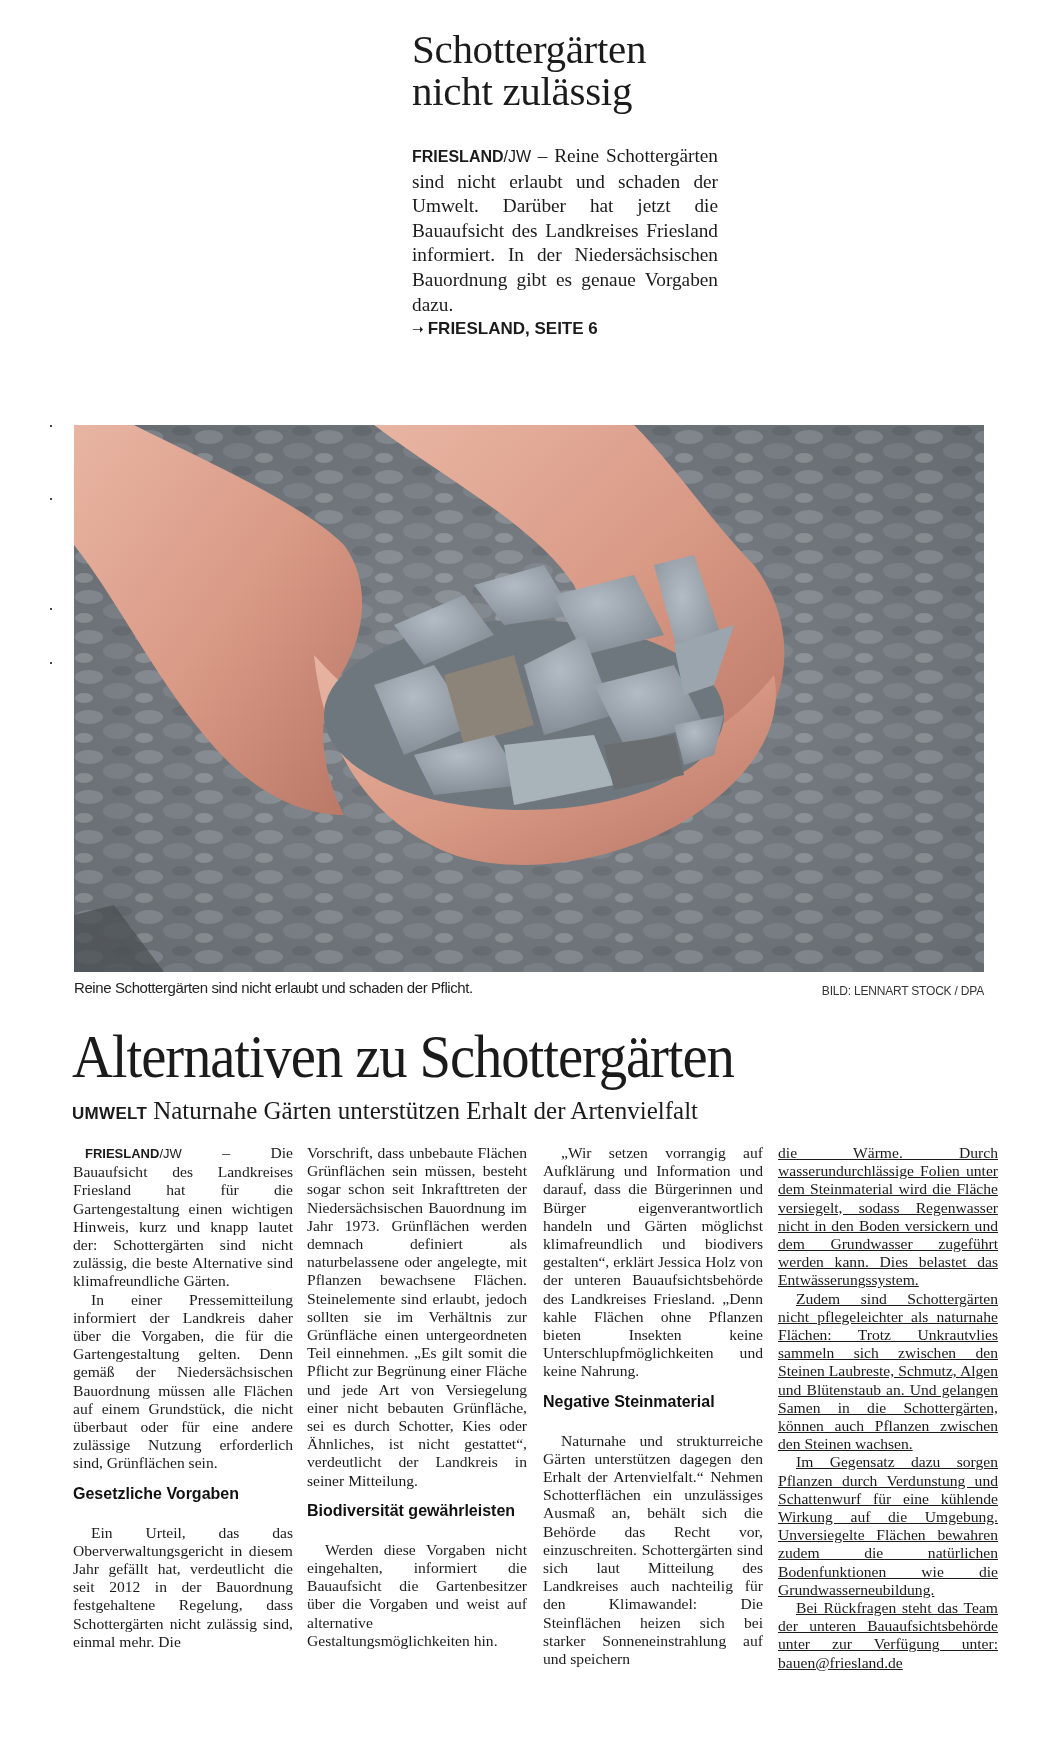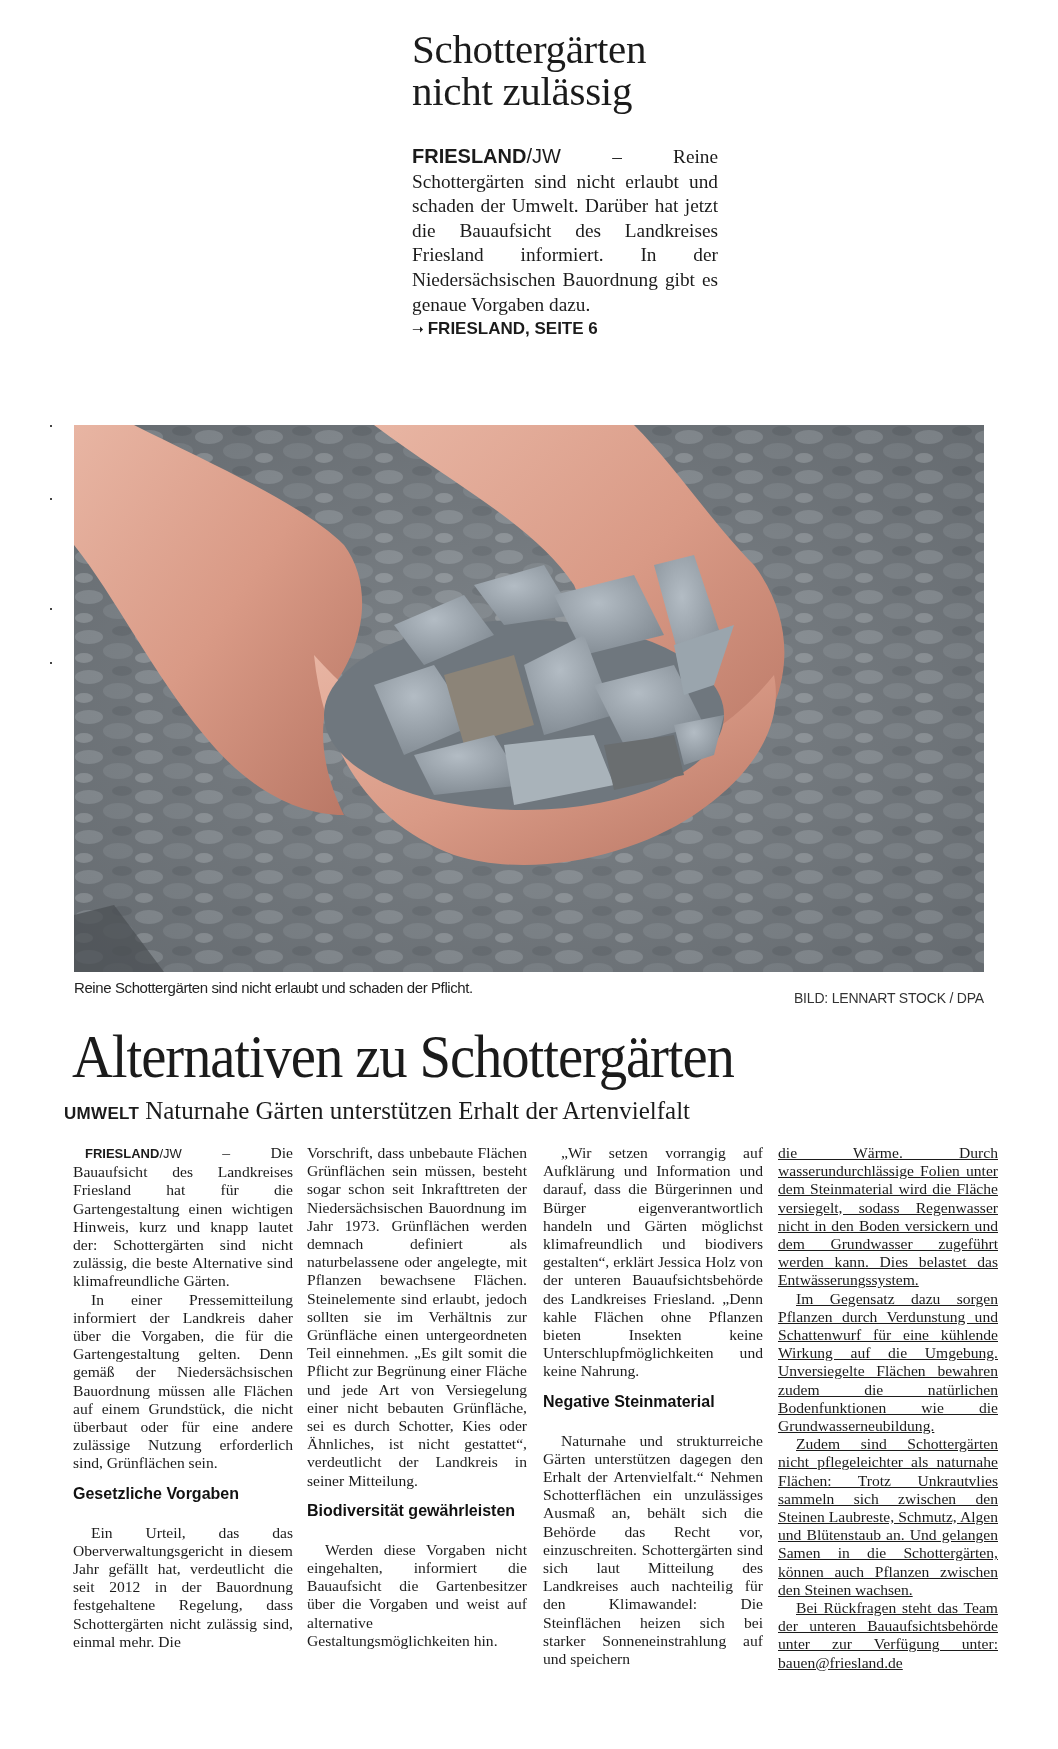--- a/index.html
+++ b/index.html
@@ -3,37 +3,37 @@
 <meta charset="utf-8">
 <style>
   html, body { margin: 0; padding: 0; background: #ffffff; }
   body { width: 1058px; height: 1749px; position: relative; overflow: hidden; color: #1b1b1b; }
   .serif { font-family: "Liberation Serif", "DejaVu Serif", serif; }
 
   
   .teaser { position: absolute; left: 412px; top: 28px; width: 306px; }
   .teaser-title { font-size: 41px; line-height: 42px; font-weight: normal; margin: 0; letter-spacing: -0.3px; }
   .teaser-body { margin-top: 32px; font-size: 19.3px; line-height: 24.6px; text-align: justify; hyphens: manual; }
-  .dateline { font-family: "Liberation Sans", sans-serif; font-weight: bold; font-size: 20px; }
+  .dateline { font-family: "Liberation Sans", sans-serif; font-weight: bold; font-size: 16px; }
   .dateline .src { font-weight: normal; }
   .teaser-ref { font-family: "Liberation Sans", sans-serif; font-weight: bold; font-size: 17px; line-height: 24px; }
   .arrow { font-weight: normal; font-size: 14px; margin-right: 4px; }
 
   
   .dot { position: absolute; left: 50px; width: 2px; height: 2px; background: #444; }
 
   
   .photo { position: absolute; left: 74px; top: 425px; width: 910px; height: 547px; overflow: hidden; background: #7d8286; }
   .caption-row { position: absolute; left: 74px; top: 979px; width: 910px; height: 20px; }
   .caption { position: absolute; left: 0; top: 0; font-family: "Liberation Sans", sans-serif; font-size: 15px; letter-spacing: -0.4px; color: #222; }
-  .credit { position: absolute; right: 0; top: 11px; font-family: "Liberation Sans", sans-serif; font-size: 14px; letter-spacing: -0.2px; color: #333; }
+  .credit { position: absolute; right: 0; top: 5px; font-family: "Liberation Sans", sans-serif; font-size: 12px; letter-spacing: -0.2px; color: #333; }
 
   
   .headline { position: absolute; left: 72px; top: 1022px; font-size: 61px; line-height: 70px; font-weight: normal; margin: 0; letter-spacing: -1.2px; transform: scaleX(0.93); transform-origin: left center; white-space: nowrap; }
-  .subhead { position: absolute; left: 64px; top: 1096px; white-space: nowrap; font-size: 25px; line-height: 30px; }
+  .subhead { position: absolute; left: 72px; top: 1096px; white-space: nowrap; font-size: 25px; line-height: 30px; }
   .subhead .kicker { font-family: "Liberation Sans", sans-serif; font-weight: bold; font-size: 17px; letter-spacing: 0.3px; margin-right: 6px; }
 
   
   .col { position: absolute; top: 1144px; width: 220px; font-size: 15.6px; line-height: 18.2px; text-align: justify; }
   .col p { margin: 0; }
   .col p.indent { text-indent: 18px; }
   .col h3 { font-family: "Liberation Sans", sans-serif; font-weight: bold; font-size: 16px; line-height: 18px; margin: 12px 0 21px 0; color: #111; }
   .col .dateline { font-size: 13px; padding-left: 12px; }
   #col1 { left: 73px; }
   #col2 { left: 307px; }
@@ -140,16 +140,16 @@
 </div>
 
 <div class="col serif" id="col3">
   <p class="indent">„Wir setzen vorrangig auf Aufklärung und Information und darauf, dass die Bürgerinnen und Bürger eigenverantwortlich handeln und Gärten möglichst klimafreundlich und biodivers gestalten“, erklärt Jessica Holz von der unteren Bauaufsichtsbehörde des Landkreises Friesland. „Denn kahle Flächen ohne Pflanzen bieten Insekten keine Unterschlupfmöglichkeiten und keine Nahrung.</p>
   <h3>Negative Steinmaterial</h3>
   <p class="indent">Naturnahe und strukturreiche Gärten unterstützen dagegen den Erhalt der Artenvielfalt.“ Nehmen Schotterflächen ein unzulässiges Ausmaß an, behält sich die Behörde das Recht vor, einzuschreiten. Schottergärten sind sich laut Mitteilung des Landkreises auch nachteilig für den Klimawandel: Die Steinflächen heizen sich bei starker Sonneneinstrahlung auf und speichern</p>
 </div>
 
 <div class="col serif" id="col4">
   <p>die Wärme. Durch wasserundurchlässige Folien unter dem Steinmaterial wird die Fläche versiegelt, sodass Regenwasser nicht in den Boden versickern und dem Grundwasser zugeführt werden kann. Dies belastet das Entwässerungssystem.</p>
+  <p class="indent">Zudem sind Schottergärten nicht pflegeleichter als naturnahe Flächen: Trotz Unkrautvlies sammeln sich zwischen den Steinen Laubreste, Schmutz, Algen und Blütenstaub an. Und gelangen Samen in die Schottergärten, können auch Pflanzen zwischen den Steinen wachsen.</p>
   <p class="indent">Im Gegensatz dazu sorgen Pflanzen durch Verdunstung und Schattenwurf für eine kühlende Wirkung auf die Umgebung. Unversiegelte Flächen bewahren zudem die natürlichen Bodenfunktionen wie die Grundwasserneubildung.</p>
-  <p class="indent">Zudem sind Schottergärten nicht pflegeleichter als naturnahe Flächen: Trotz Unkrautvlies sammeln sich zwischen den Steinen Laubreste, Schmutz, Algen und Blütenstaub an. Und gelangen Samen in die Schottergärten, können auch Pflanzen zwischen den Steinen wachsen.</p>
   <p class="indent">Bei Rückfragen steht das Team der unteren Bauaufsichtsbehörde unter zur Verfügung unter: bauen@friesland.de</p>
 </div>
 
 </body></html>

